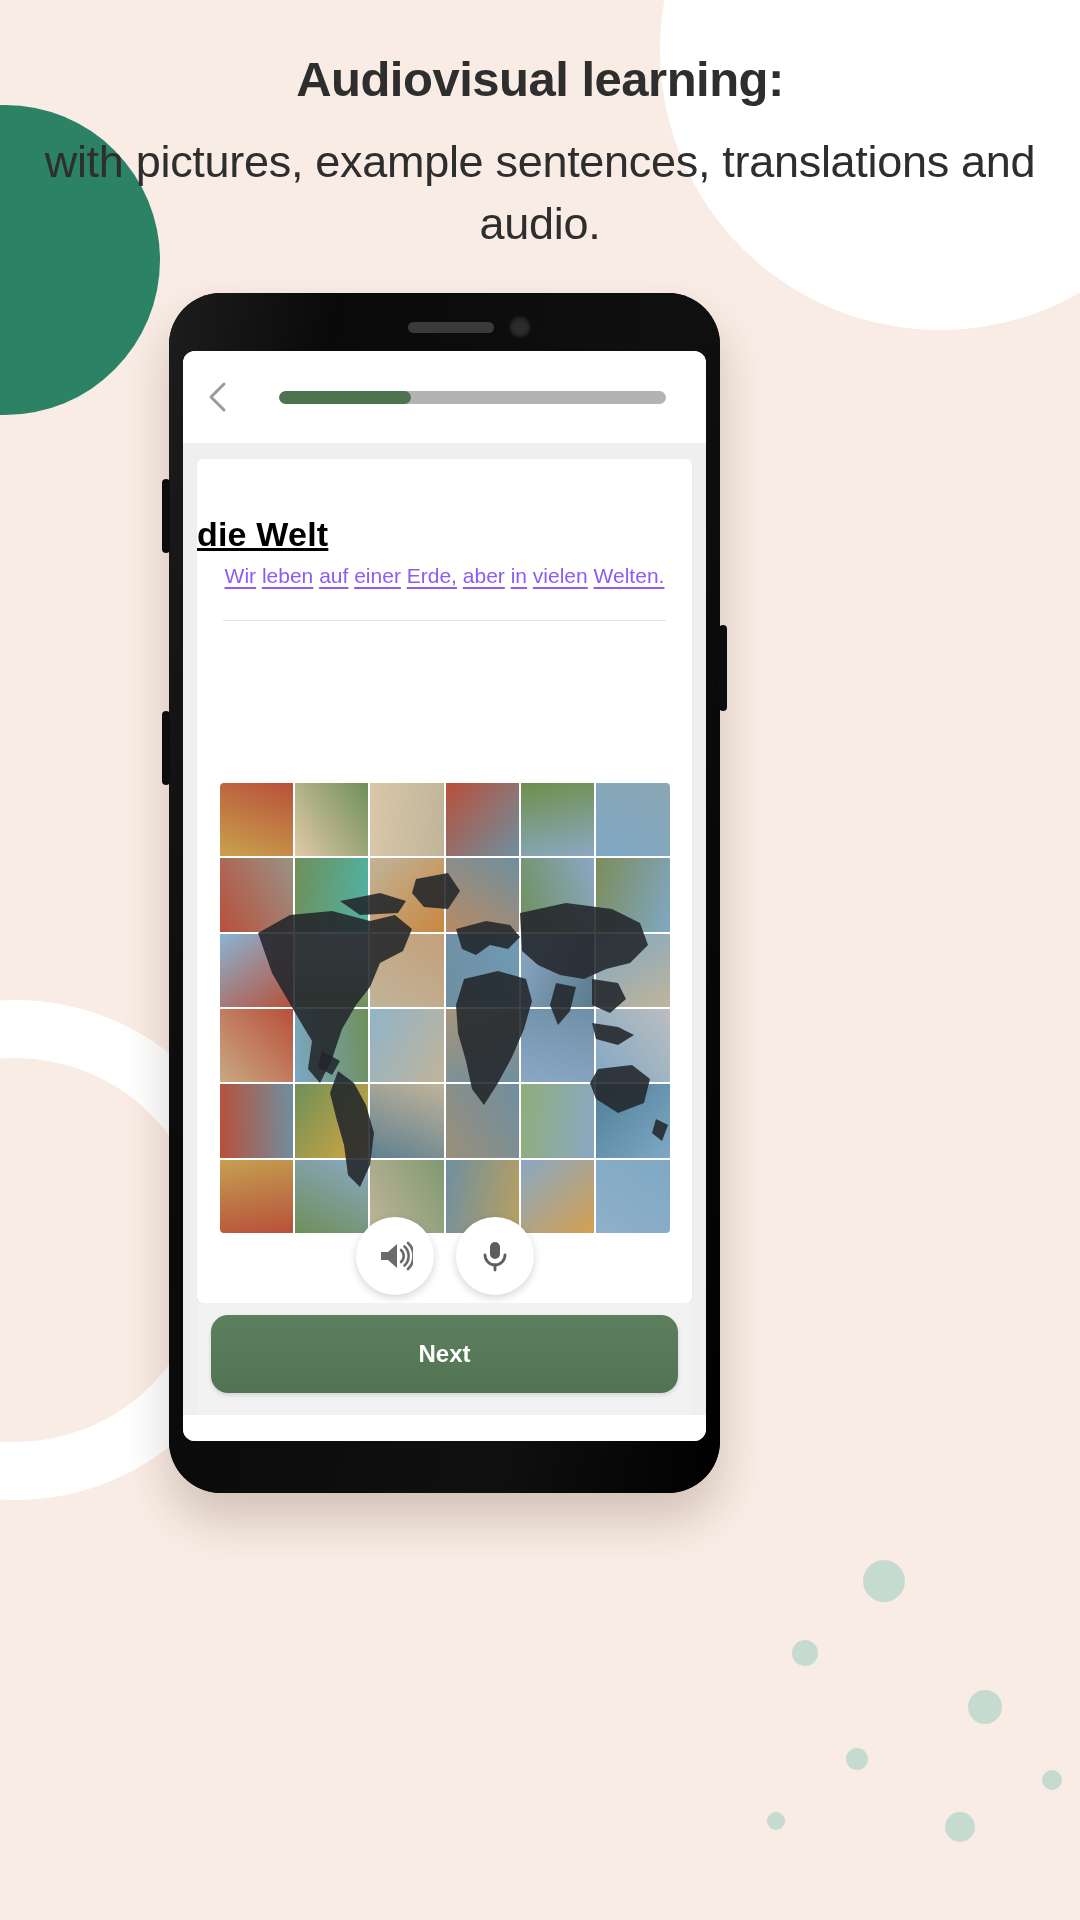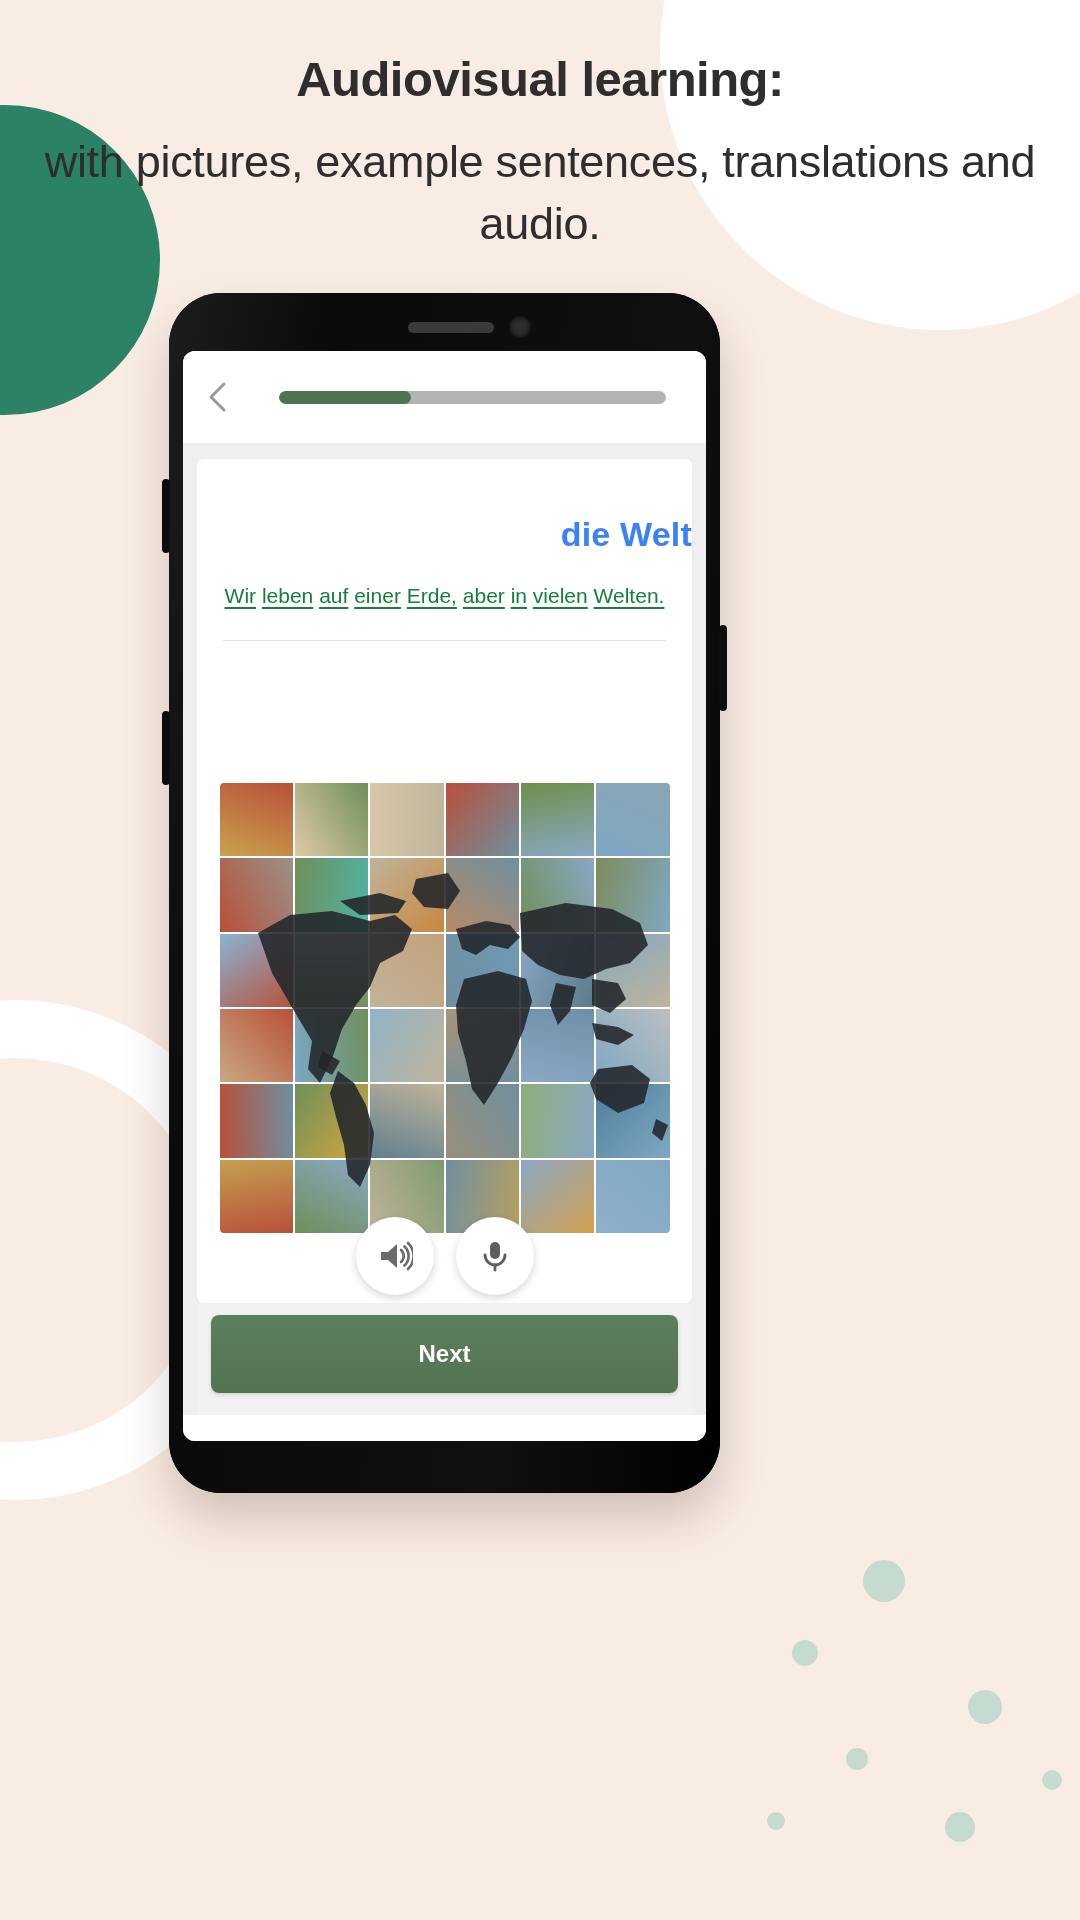--- a/index.html
+++ b/index.html
@@ -115,26 +115,26 @@
     display:flex; flex-direction:column;
   }
   .card {
     background:#ffffff; border-radius:6px;
     flex:1 1 auto; display:flex; flex-direction:column;
     padding-top:56px; overflow:hidden;
     box-shadow:0 1px 2px rgba(0,0,0,0.06);
   }
 
   .term {
-    text-align:right; color:#3b82f6;
-    font-size:34px; font-weight:bold; letter-spacing:0.2px;
+    text-align:left; color:#000000;
+    font-size:34px; font-weight:bold; letter-spacing:0.2px;text-decoration:underline;
   }
   .sentence-de {
-    text-align:center; margin-top:28px; padding:0 14px;
-    color:#15803d; font-size:21px; line-height:1.35;
+    text-align:center; margin-top:8px; padding:0 14px;
+    color:#8b5cf6; font-size:21px; line-height:1.35;
     white-space:nowrap;
   }
   .sentence-de .w { text-decoration:underline; text-underline-offset:4px; }
   .divider {
     height:1px; background:#e2e2e2; margin:30px 26px 0 26px;
   }
   .translation {
     text-align:center; margin-top:30px;
     color:#8a8a8a; font-size:26px; font-weight:bold;
   }
@@ -178,21 +178,21 @@
   }
   .round-btn svg { display:block; }
 
   
   .next-area {
     flex:0 0 auto; background:#f2f2f2;
     padding:12px 14px 22px 14px;
   }
   .next-btn {
     width:100%; height:78px; border:none; cursor:pointer;
-    border-radius:8px; color:#ffffff;
+    border-radius:17px; color:#ffffff;
     font-size:24px; font-weight:bold;
     font-family:"Liberation Sans", sans-serif;
     background:linear-gradient(180deg,#5c7f5e 0%,#537453 100%);
     box-shadow:0 2px 4px rgba(0,0,0,0.13);
   }
   .nav-hint {
     height:26px; background:#ffffff;
   }
 </style>
 </head>

